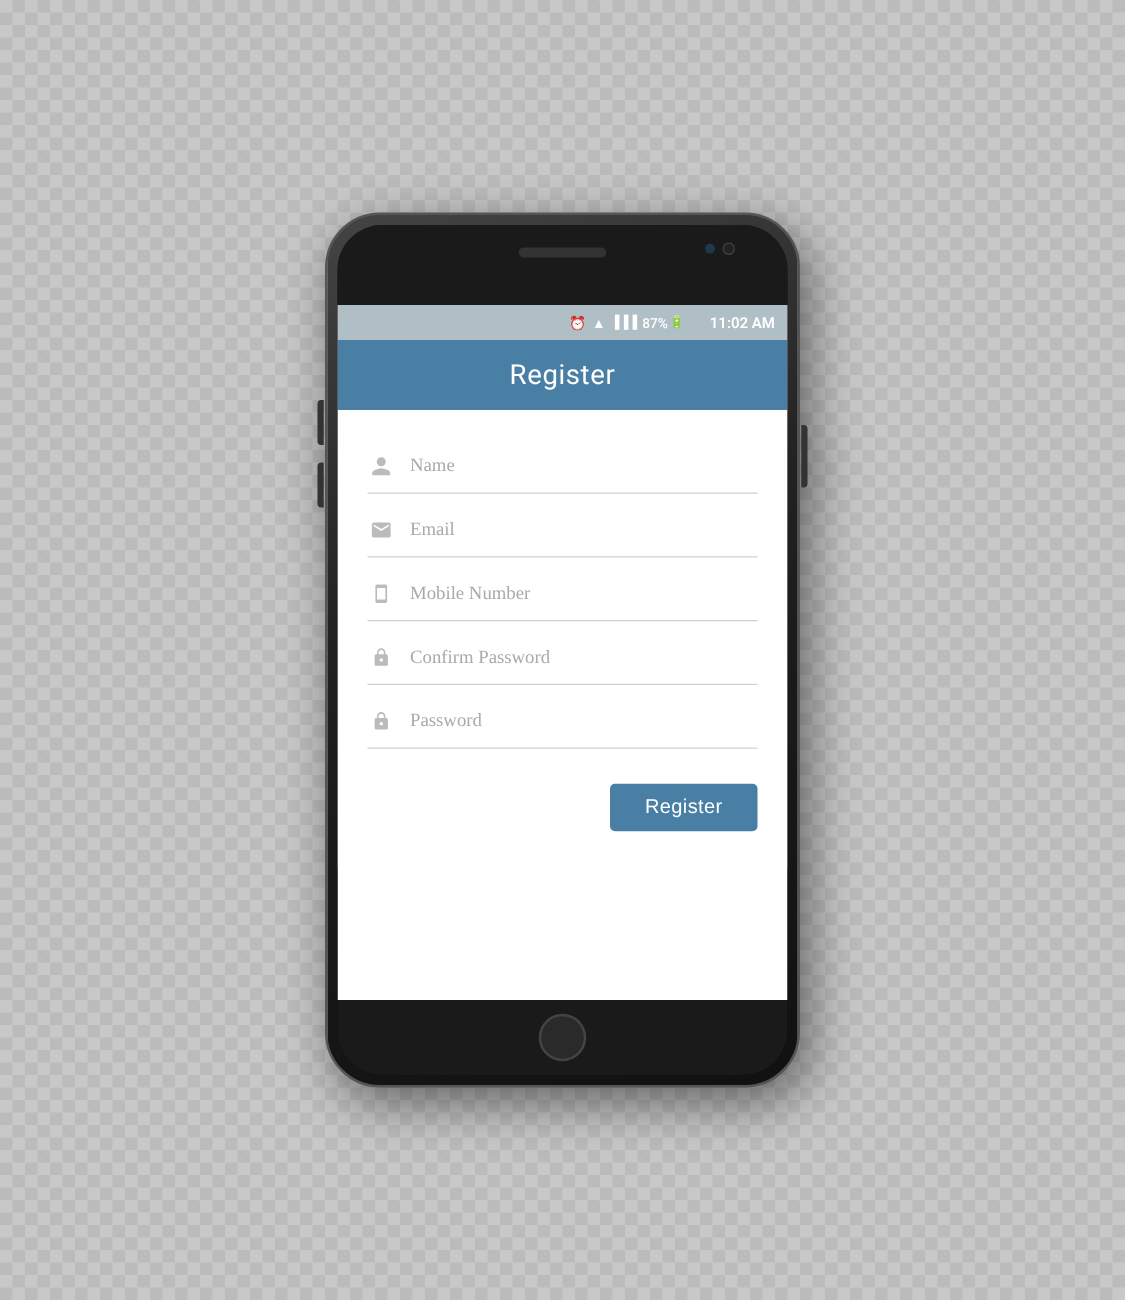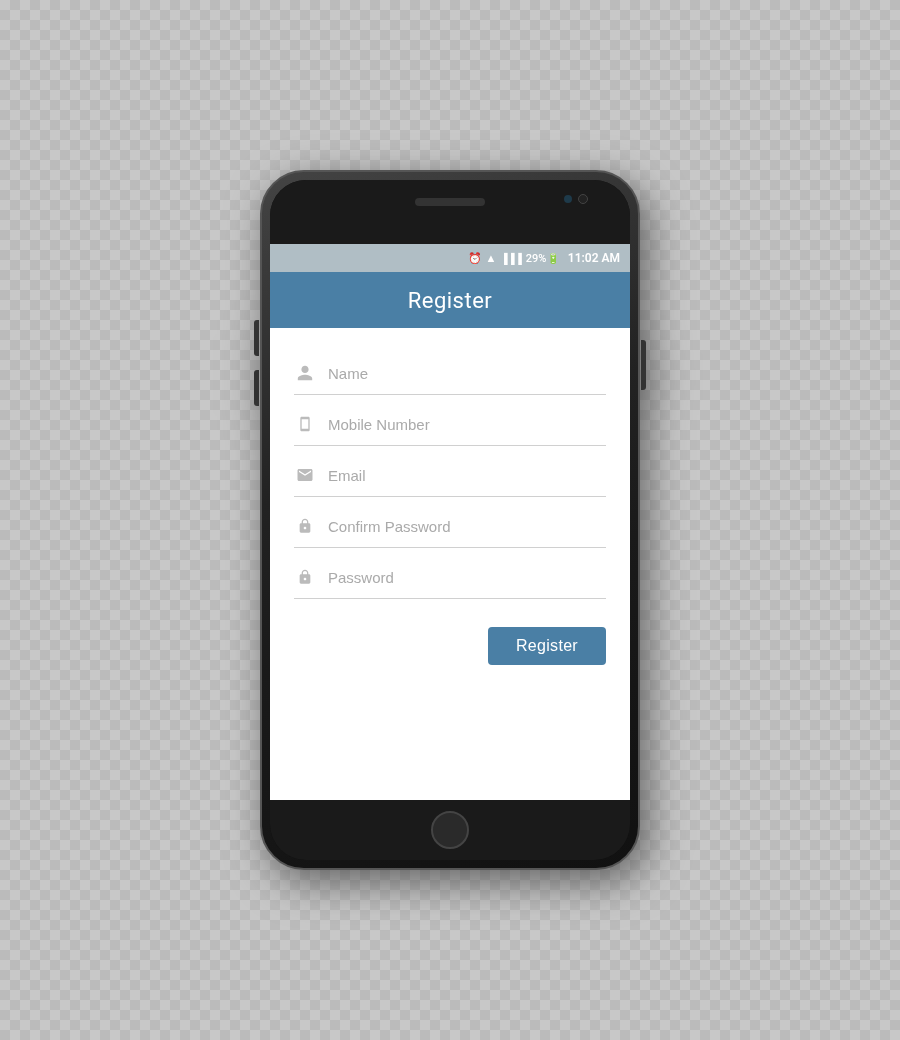--- a/index.html
+++ b/index.html
@@ -151,21 +151,21 @@
     .status-icons {
       display: flex;
       align-items: center;
       gap: 4px;
     }
 
     .status-time {
       font-size: 12px;
       font-weight: 600;
       color: #fff;
-      margin-left: 4px;
+      margin-left: 16px;
     }
 
     
     .app-bar {
       height: 56px;
       background: #4a7fa5;
       display: flex;
       align-items: center;
       justify-content: center;
     }
@@ -202,21 +202,21 @@
       color: #bbb;
     }
 
     .field-input {
       flex: 1;
       border: none;
       outline: none;
       font-size: 15px;
       color: #aaa;
       background: transparent;
-      font-family: Liberation Sans, sans-serif;
+      font-family: Liberation Serif, serif;
     }
 
     .field-input::placeholder {
       color: #aaa;
     }
 
     .register-btn-row {
       display: flex;
       justify-content: flex-end;
       padding-top: 24px;
@@ -286,21 +286,21 @@
       <div class="status-bar">
         <div class="status-icons">
 
           <span style="font-size:11px;">⏰</span>
 
           <span style="font-size:11px;">▲</span>
 
           <span style="font-size:10px;">▐▐▐</span>
 
           <span style="font-size:10px; display:flex; align-items:center; gap:1px;">
-            <span style="font-size:11px; color:#fff;">29%</span>
+            <span style="font-size:11px; color:#fff;">87%</span>
             <span>🔋</span>
           </span>
           <span class="status-time">11:02 AM</span>
         </div>
       </div>
 
       <div class="app-bar">
         <span class="app-bar-title">Register</span>
       </div>
 
@@ -310,34 +310,34 @@
           <div class="field-icon">
             <svg width="18" height="18" viewBox="0 0 24 24" xmlns="http://www.w3.org/2000/svg">
               <path d="M12 12c2.7 0 4.8-2.1 4.8-4.8S14.7 2.4 12 2.4 7.2 4.5 7.2 7.2 9.3 12 12 12zm0 2.4c-3.2 0-9.6 1.6-9.6 4.8v2.4h19.2v-2.4c0-3.2-6.4-4.8-9.6-4.8z"></path>
             </svg>
           </div>
           <input class="field-input" type="text" placeholder="Name" style="">
         </div>
 
         <div class="field-row">
           <div class="field-icon">
+            <svg width="18" height="18" viewBox="0 0 24 24" xmlns="http://www.w3.org/2000/svg">
+              <path d="M20 4H4c-1.1 0-2 .9-2 2v12c0 1.1.9 2 2 2h16c1.1 0 2-.9 2-2V6c0-1.1-.9-2-2-2zm0 4l-8 5-8-5V6l8 5 8-5v2z"></path>
+            </svg>
+          </div>
+          <input class="field-input" type="email" placeholder="Email" style="">
+        </div>
+
+        <div class="field-row">
+          <div class="field-icon">
             <svg width="16" height="18" viewBox="0 0 24 24" xmlns="http://www.w3.org/2000/svg">
               <path d="M17 1.01L7 1c-1.1 0-2 .9-2 2v18c0 1.1.9 2 2 2h10c1.1 0 2-.9 2-2V3c0-1.1-.9-1.99-2-1.99zM17 19H7V5h10v14z"></path>
             </svg>
           </div>
           <input class="field-input" type="tel" placeholder="Mobile Number" style="">
-        </div>
-
-        <div class="field-row">
-          <div class="field-icon">
-            <svg width="18" height="18" viewBox="0 0 24 24" xmlns="http://www.w3.org/2000/svg">
-              <path d="M20 4H4c-1.1 0-2 .9-2 2v12c0 1.1.9 2 2 2h16c1.1 0 2-.9 2-2V6c0-1.1-.9-2-2-2zm0 4l-8 5-8-5V6l8 5 8-5v2z"></path>
-            </svg>
-          </div>
-          <input class="field-input" type="email" placeholder="Email" style="">
         </div>
 
         <div class="field-row">
           <div class="field-icon">
             <svg width="16" height="18" viewBox="0 0 24 24" xmlns="http://www.w3.org/2000/svg">
               <path d="M18 8h-1V6c0-2.76-2.24-5-5-5S7 3.24 7 6v2H6c-1.1 0-2 .9-2 2v10c0 1.1.9 2 2 2h12c1.1 0 2-.9 2-2V10c0-1.1-.9-2-2-2zm-6 9c-1.1 0-2-.9-2-2s.9-2 2-2 2 .9 2 2-.9 2-2 2zm3.1-9H8.9V6c0-1.71 1.39-3.1 3.1-3.1 1.71 0 3.1 1.39 3.1 3.1v2z"></path>
             </svg>
           </div>
           <input class="field-input" type="password" placeholder="Confirm Password" style="">
         </div>

